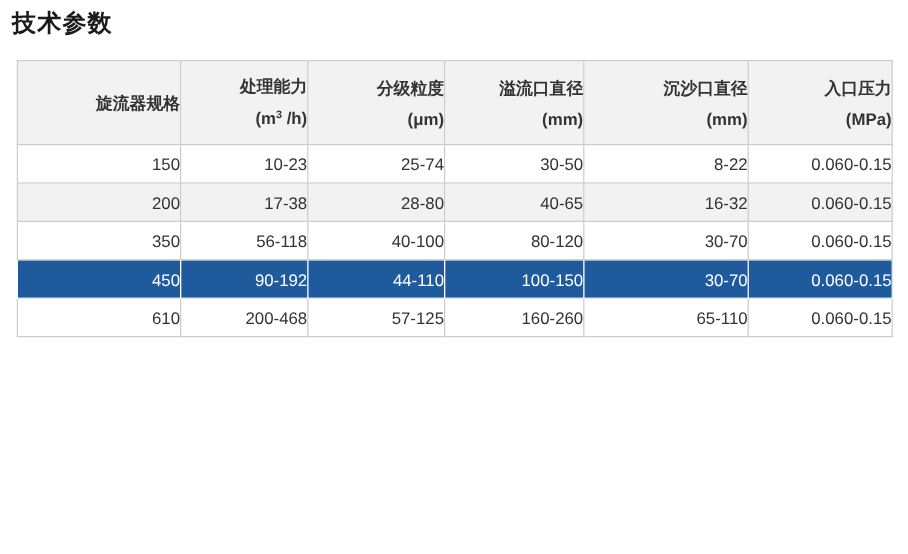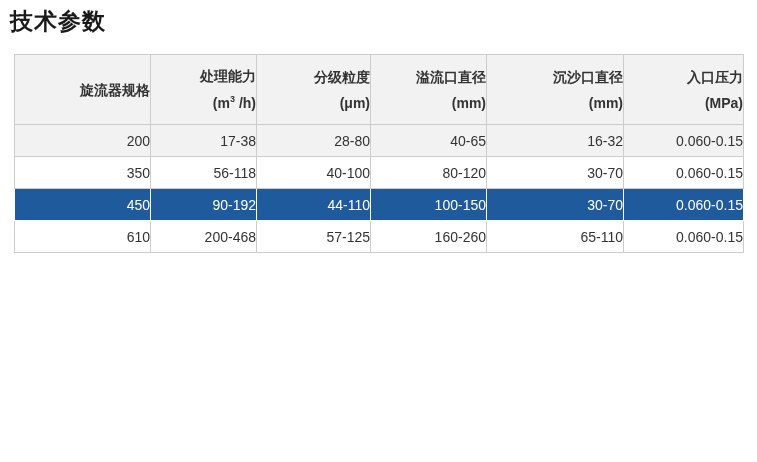--- a/index.html
+++ b/index.html
@@ -16,21 +16,21 @@
     margin: 0;
     padding: 0;
     background: #ffffff;
     width: 757px;
     height: 462px;
     overflow: hidden;
     font-family: "Liberation Sans", "DejaVu Sans", sans-serif;
   }
   .page-title {
     margin: 6px 0 0 10px;
-    font-size: 23px;
+    font-size: 20px;
     font-weight: bold;
     color: var(--title);
     letter-spacing: 1px;
   }
   table.params-table {
     border-collapse: collapse;
     table-layout: fixed;
     width: 729px;
     margin: 17px 0 0 14px;
     font-size: 14px;
@@ -103,20 +103,28 @@
           <div class="col-label">沉沙口直径</div>
           <div class="col-unit">(mm)</div>
         </th>
         <th>
           <div class="col-label">入口压力</div>
           <div class="col-unit">(MPa)</div>
         </th>
       </tr>
   </thead>
   <tbody id="table-body">
+      <tr>
+        <td>150</td>
+        <td>10-23</td>
+        <td>25-74</td>
+        <td>30-50</td>
+        <td>8-22</td>
+        <td>0.060-0.15</td>
+      </tr>
       <tr class="stripe">
         <td>200</td>
         <td>17-38</td>
         <td>28-80</td>
         <td>40-65</td>
         <td>16-32</td>
         <td>0.060-0.15</td>
       </tr>
       <tr>
         <td>350</td>

